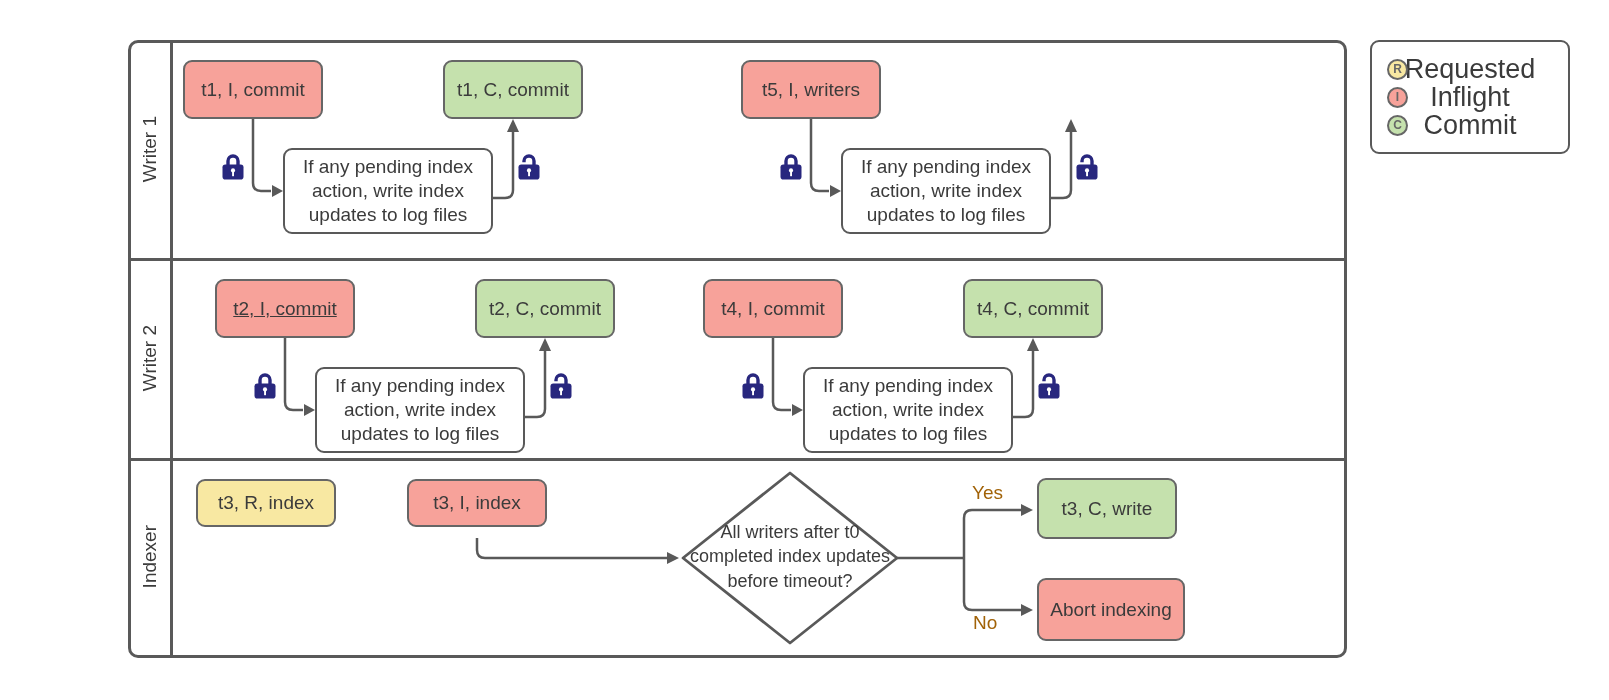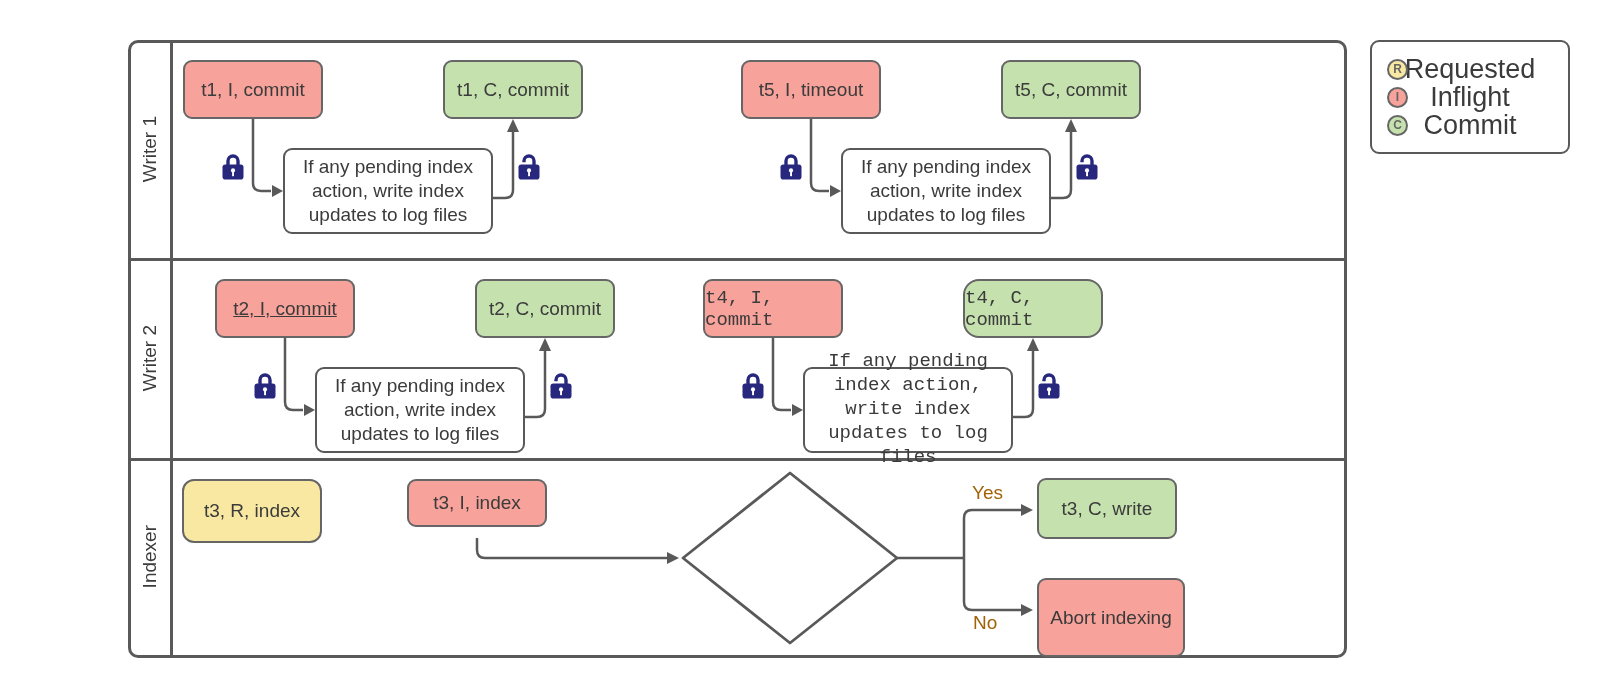--- a/index.html
+++ b/index.html
@@ -96,22 +96,21 @@
       </svg>
   </div>
 
   <div class="unit" style="left:741px;top:60px;">
     <svg class="unit-wires" width="400" height="185">
       <path class="wire" d="M70,56 V123 Q70,131 78,131 H88"></path>
       <polygon class="head" points="89,125 89,137 100,131"></polygon>
       <path class="wire" d="M310,138 H322 Q330,138 330,130 V71"></path>
       <polygon class="head" points="324,72 336,72 330,59"></polygon>
     </svg>
-    <div class="box box--inflight" style="left:0;top:0;">t5, I, timeout</div>
-    <div class="box box--commit" style="left:260px;top:0;">t5, C, commit</div>
+    <div class="box box--inflight" style="left:0;top:0;">t5, I, writers</div>
     <div class="process">If any pending index action, write index updates to log files</div>
     <svg class="lock" style="left:38px;top:92px;">
         <use href="#lock-closed"></use>
       </svg>
     <svg class="lock" style="left:334px;top:92px;">
         <use href="#lock-open"></use>
       </svg>
   </div>
 
   <div class="unit" style="left:215px;top:279px;">
@@ -125,54 +124,55 @@
     <div class="box box--commit" style="left:260px;top:0;">t2, C, commit</div>
     <div class="process">If any pending index action, write index updates to log files</div>
     <svg class="lock" style="left:38px;top:92px;">
         <use href="#lock-closed"></use>
       </svg>
     <svg class="lock" style="left:334px;top:92px;">
         <use href="#lock-open"></use>
       </svg>
   </div>
 
-  <div class="unit" style="left:703px;top:279px;font-family:Liberation Mono, monospace;">
+  <div class="unit" style="left:703px;top:279px;">
     <svg class="unit-wires" width="400" height="185">
       <path class="wire" d="M70,56 V123 Q70,131 78,131 H88"></path>
       <polygon class="head" points="89,125 89,137 100,131"></polygon>
       <path class="wire" d="M310,138 H322 Q330,138 330,130 V71"></path>
       <polygon class="head" points="324,72 336,72 330,59"></polygon>
     </svg>
     <div class="box box--inflight" style="left:0;top:0;">t4, I, commit</div>
-    <div class="box box--commit" style="left:260px;top:0;border-radius:16px;">t4, C, commit</div>
+    <div class="box box--commit" style="left:260px;top:0;">t4, C, commit</div>
     <div class="process">If any pending index action, write index updates to log files</div>
     <svg class="lock" style="left:38px;top:92px;">
         <use href="#lock-closed"></use>
       </svg>
     <svg class="lock" style="left:334px;top:92px;">
         <use href="#lock-open"></use>
       </svg>
   </div>
 
   <svg class="unit-wires" style="left:0;top:0;" width="1609" height="700">
     <path class="wire" d="M477,538 V550 Q477,558 485,558 H668"></path>
     <polygon class="head" points="667,552 667,564 679,558"></polygon>
     <polygon class="dshape" points="683,558 790,473 897,558 790,643"></polygon>
     <path class="wire" d="M897,558 H964"></path>
     <path class="wire" d="M1022,510 H972 Q964,510 964,518 V602 Q964,610 972,610 H1022"></path>
     <polygon class="head" points="1021,504 1021,516 1033,510"></polygon>
     <polygon class="head" points="1021,604 1021,616 1033,610"></polygon>
   </svg>
 
-  <div class="box box--requested" style="left:182px;top:479px;height:64px;border-radius:12px;">t3, R, index</div>
+  <div class="box box--requested" style="left:196px;top:479px;height:48px;">t3, R, index</div>
   <div class="box box--inflight" style="left:407px;top:479px;height:48px;">t3, I, index</div>
+  <div class="decision-text">All writers after t0 completed index updates before timeout?</div>
   <div class="branch-label" style="left:972px;top:482px;">Yes</div>
   <div class="branch-label" style="left:973px;top:612px;">No</div>
   <div class="box box--commit" style="left:1037px;top:478px;height:61px;">t3, C, write</div>
-  <div class="box box--inflight" style="left:1037px;top:578px;width:148px;height:79px;">Abort indexing</div>
+  <div class="box box--inflight" style="left:1037px;top:578px;width:148px;height:63px;">Abort indexing</div>
 
   <div class="legend">
     <div class="legend-row">
       <span class="legend-badge legend-badge--requested">R</span>
       <span class="legend-label">Requested</span>
     </div>
     <div class="legend-row">
       <span class="legend-badge legend-badge--inflight">I</span>
       <span class="legend-label">Inflight</span>
     </div>

